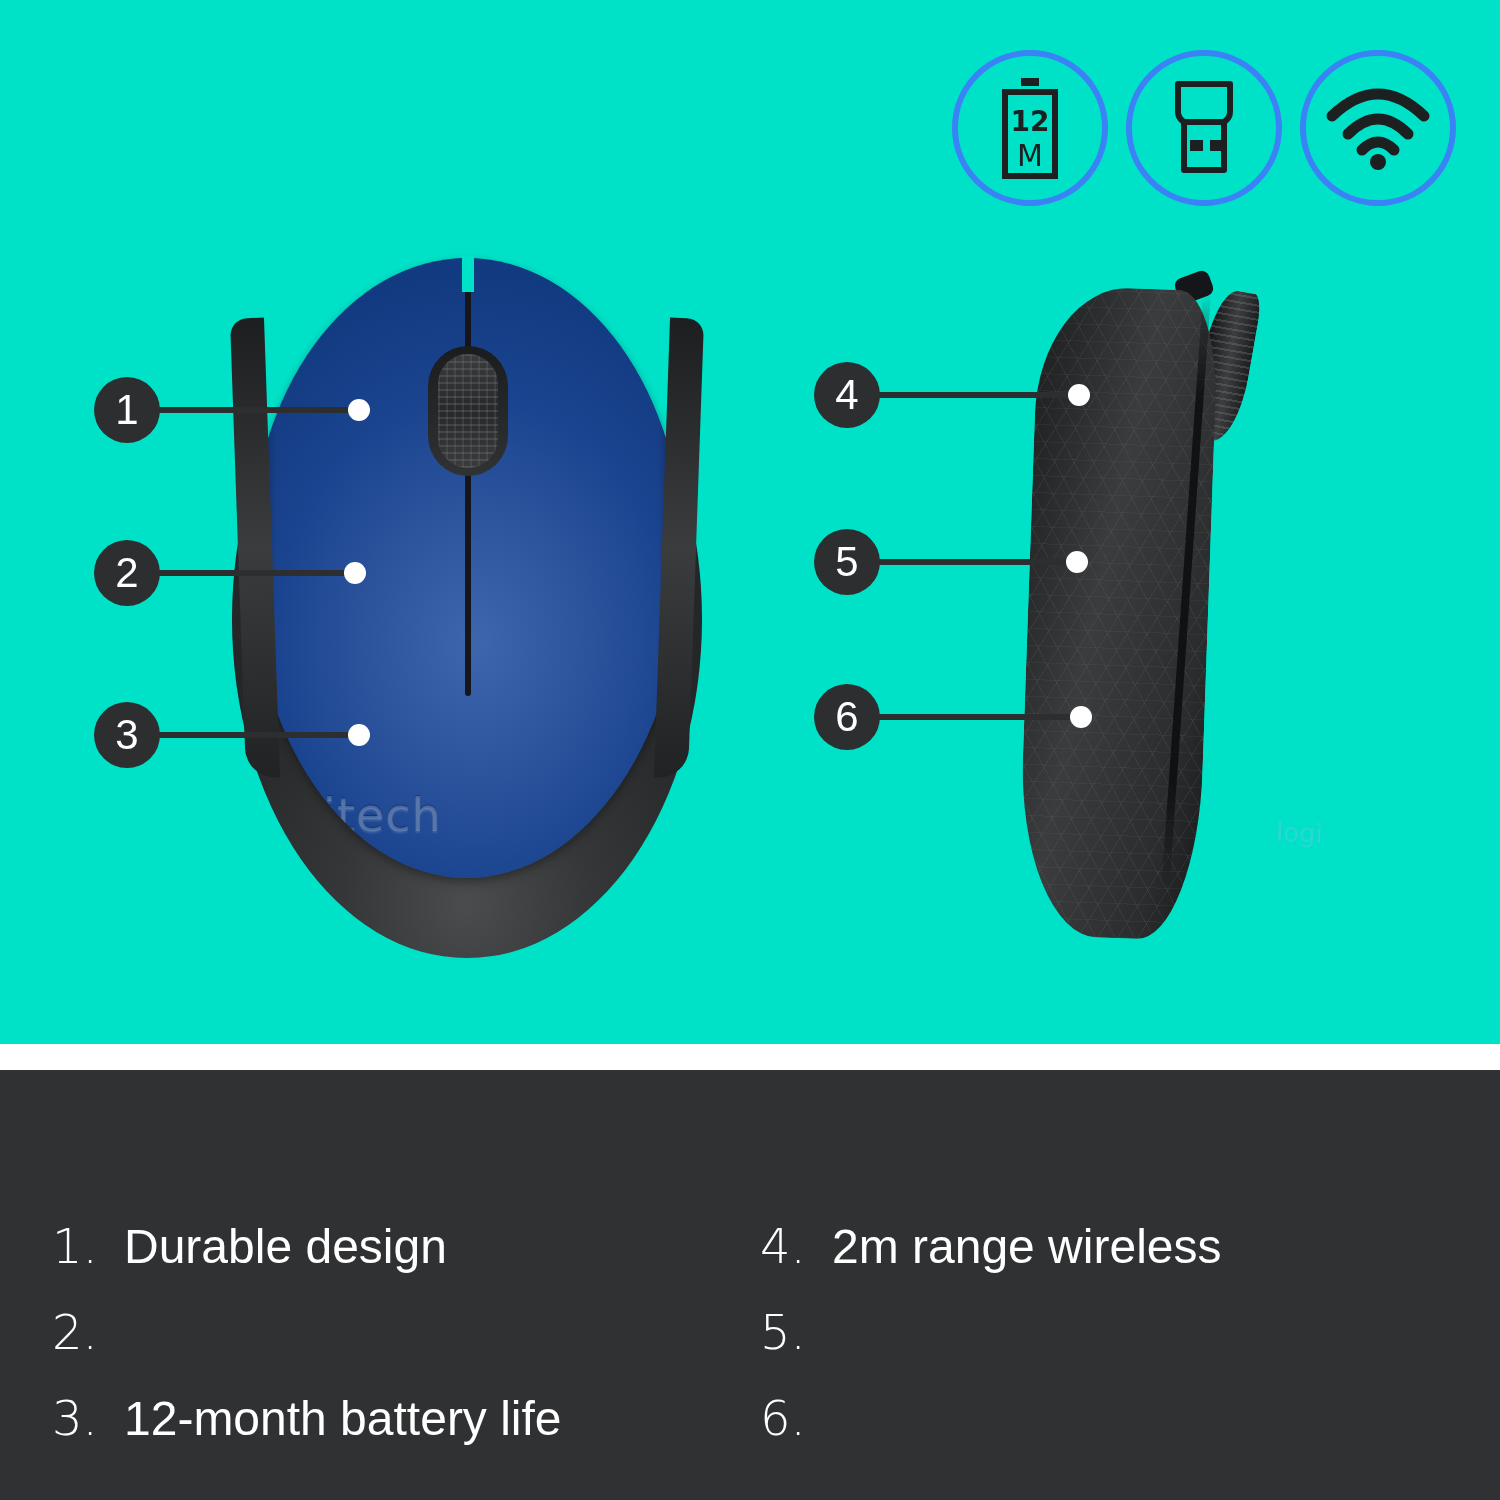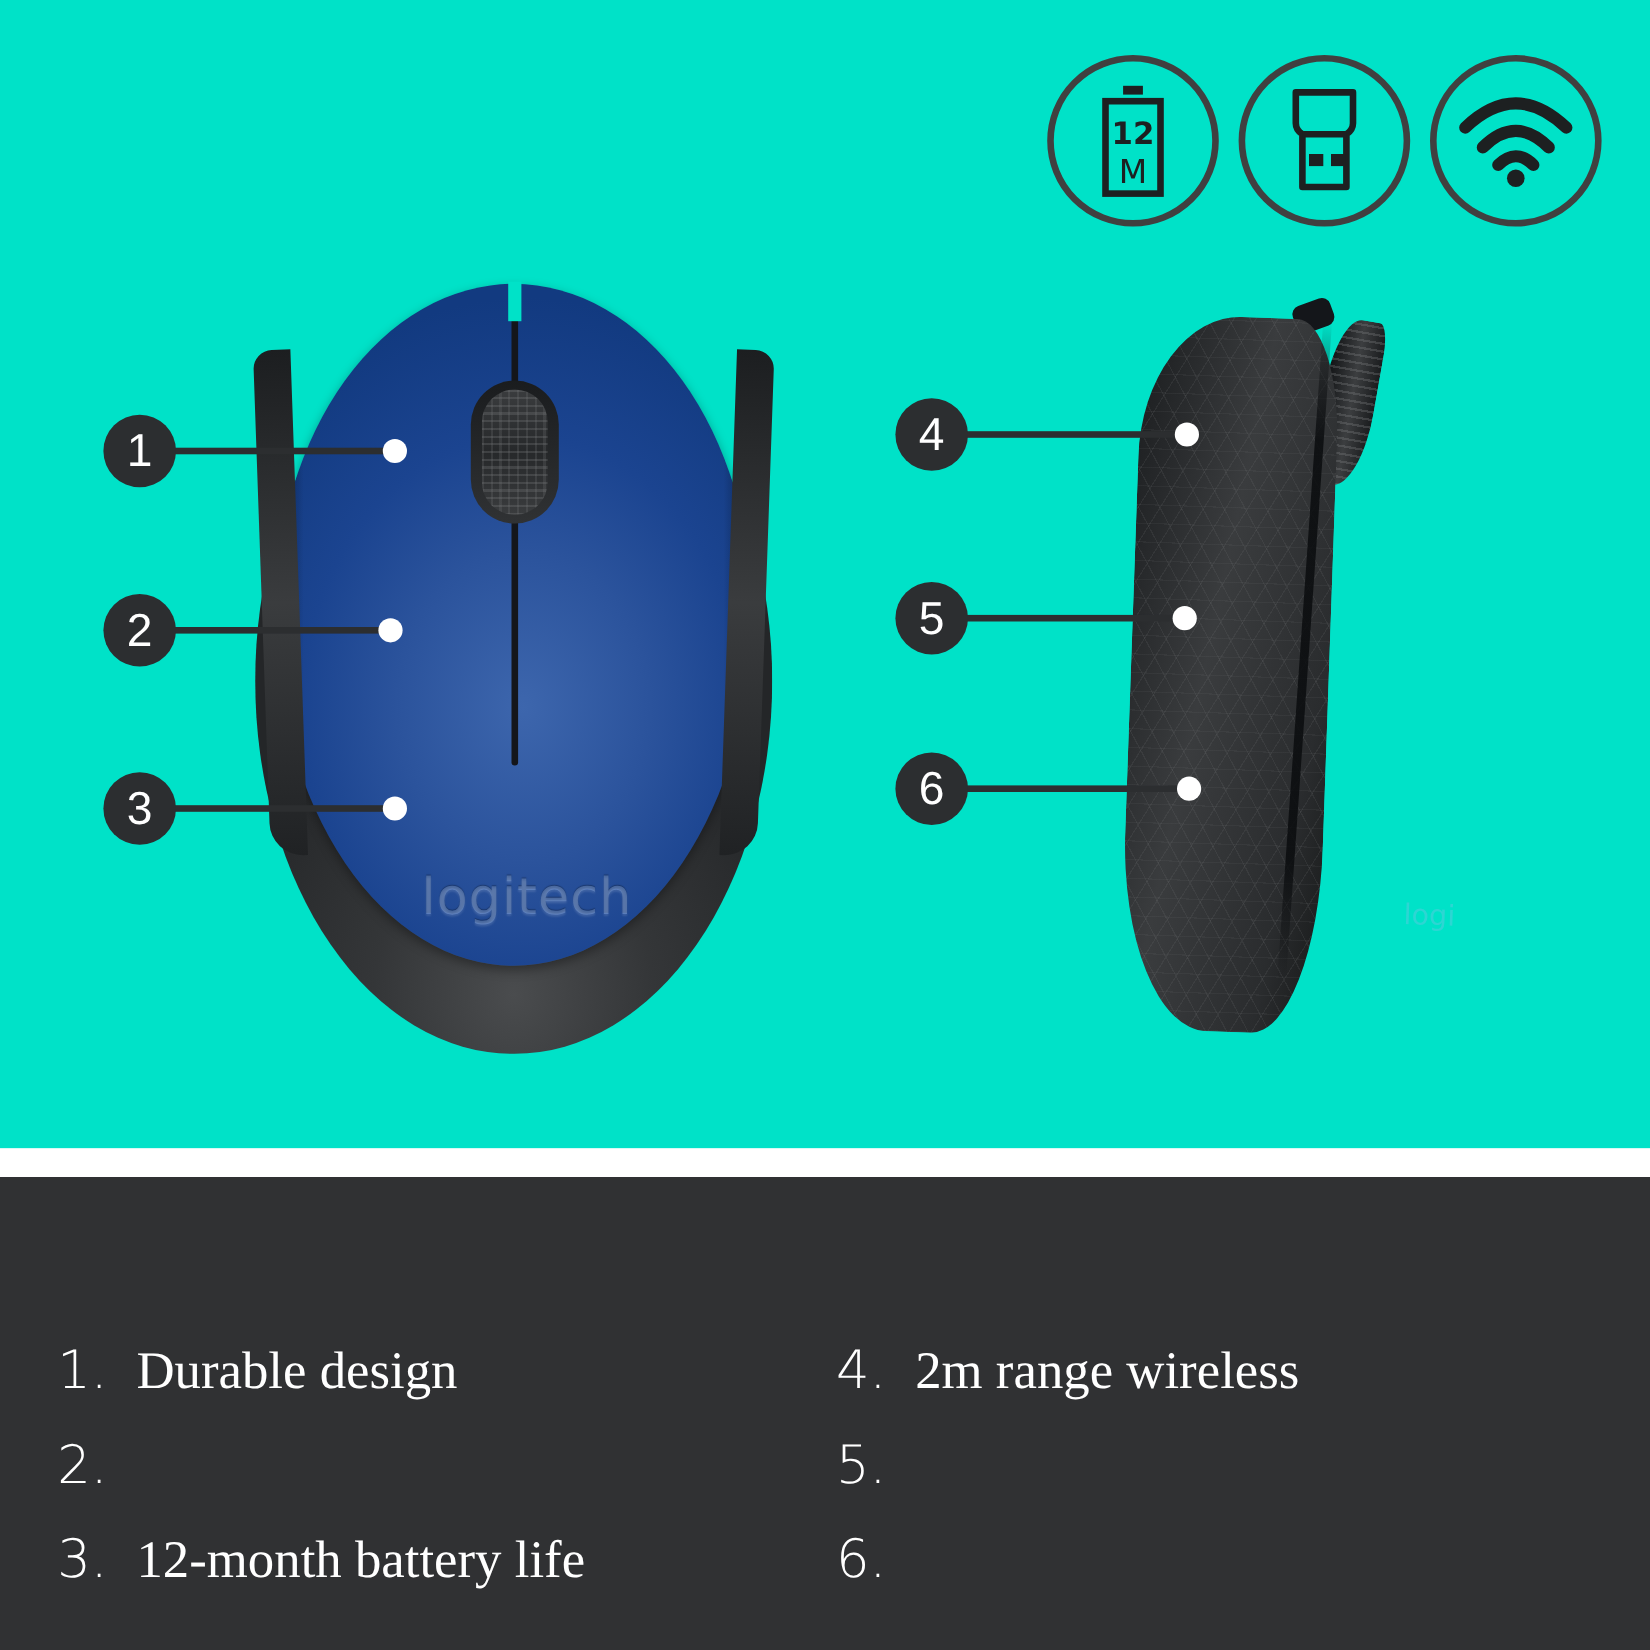--- a/index.html
+++ b/index.html
@@ -32,21 +32,21 @@
     right: 44px;
     top: 50px;
     display: flex;
     gap: 18px;
     align-items: center;
   }
   .badge {
     width: 156px;
     height: 156px;
     border-radius: 50%;
-    border: 6px solid #404040;
+    border: 6px solid #3b82f6;
     box-sizing: border-box;
     display: flex;
     align-items: center;
     justify-content: center;
     position: relative;
   }
   .badge svg { display:block; }
 
   
   .callout {
@@ -181,24 +181,24 @@
     border-radius: 30px;
     background:
       repeating-linear-gradient(0deg, rgba(120,122,124,0.30) 0px, rgba(120,122,124,0.30) 2px, rgba(0,0,0,0) 2px, rgba(0,0,0,0) 7px),
       repeating-linear-gradient(90deg, rgba(120,122,124,0.22) 0px, rgba(120,122,124,0.22) 2px, rgba(0,0,0,0) 2px, rgba(0,0,0,0) 8px),
       linear-gradient(180deg,#3a3c3e 0%, #26282a 50%, #3a3c3e 100%);
     z-index: 8;
   }
   
   #mt-logo {
     position: absolute;
-    left: 12px;
+    left: 0;
     top: 530px;
     width: 434px;
-    text-align: center;
+    text-align: left;
     font-size: 46px;
     letter-spacing: 1px;
     color: rgba(150,185,240,0.38);
     text-shadow: 0 2px 2px rgba(255,255,255,0.13), 0 -1px 1px rgba(0,0,0,0.28);
     z-index: 9;
     font-family: "DejaVu Sans", sans-serif;
     pointer-events: none;
   }
 
   
@@ -321,21 +321,21 @@
     flex: 0 0 auto;
     width: 72px;
     font-size: 48px;
     font-weight: 300;
     font-family: "DejaVu Sans", sans-serif;
   }
   .feature-text {
     font-size: 48px;
     font-weight: 300;
     white-space: nowrap;
-    font-family: Liberation Serif, serif;
+    font-family: Liberation Sans, sans-serif;
   }
 </style>
 </head>
 <body>
 
 <div id="page">
 
   <div id="hero">
 
     <div id="badges">

